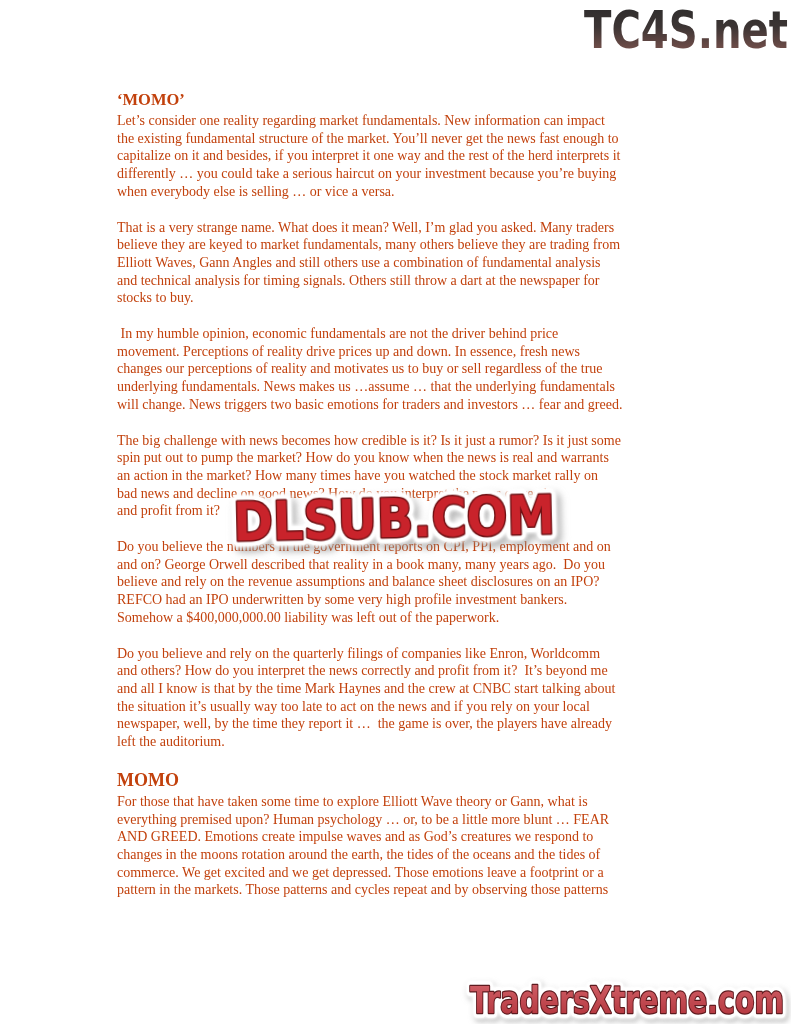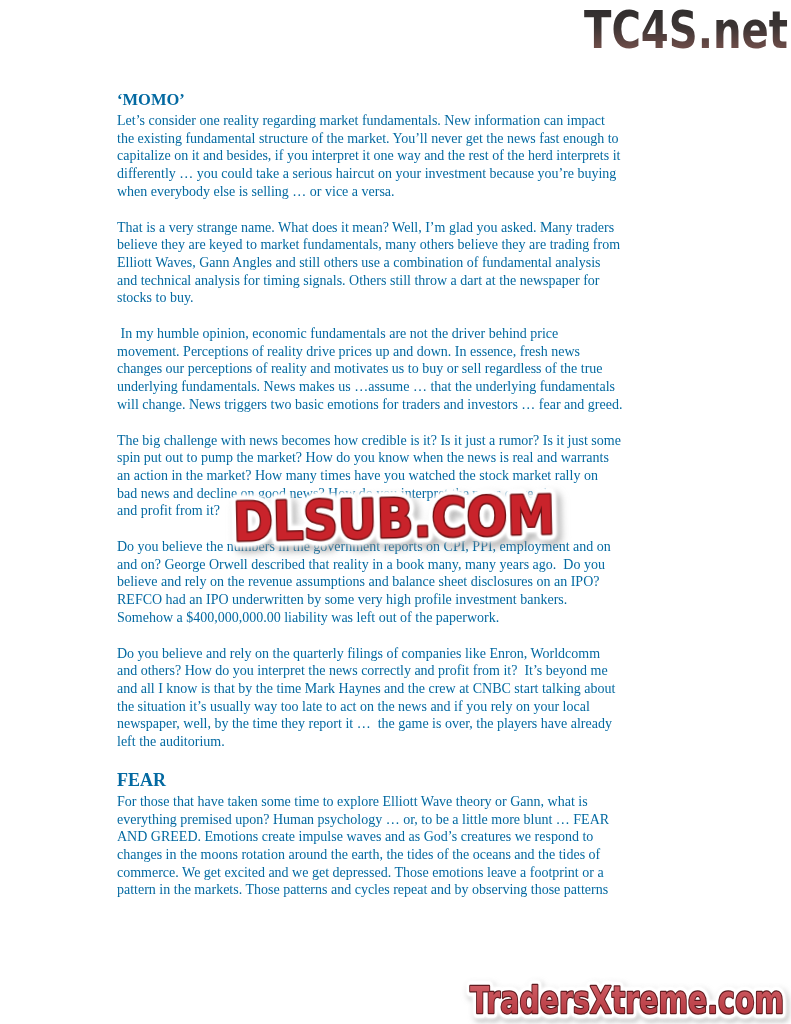--- a/index.html
+++ b/index.html
@@ -7,21 +7,21 @@
     width: 791px; height: 1024px;
     background: #ffffff;
     position: relative;
     overflow: hidden;
     font-family: "Liberation Serif", serif;
   }
   .doc {
     position: absolute;
     left: 117px; top: 90px;
     width: 610px;
-    color: #0369a1;
+    color: #c2410c;
   }
   .title {
     font-size: 16.5px; font-weight: bold;
     line-height: 20px;
     margin: 0 0 2px 0;
     white-space: pre;
   }
   .heading {
     font-size: 18px; font-weight: bold;
     line-height: 22px;
@@ -82,21 +82,21 @@
 and on? George Orwell described that reality in a book many, many years ago.  Do you
 believe and rely on the revenue assumptions and balance sheet disclosures on an IPO?
 REFCO had an IPO underwritten by some very high profile investment bankers.
 Somehow a $400,000,000.00 liability was left out of the paperwork.</div>
   <div class="para">Do you believe and rely on the quarterly filings of companies like Enron, Worldcomm
 and others? How do you interpret the news correctly and profit from it?  It’s beyond me
 and all I know is that by the time Mark Haynes and the crew at CNBC start talking about
 the situation it’s usually way too late to act on the news and if you rely on your local
 newspaper, well, by the time they report it …  the game is over, the players have already
 left the auditorium.</div>
-  <div class="heading">FEAR</div>
+  <div class="heading">MOMO</div>
   <div class="para">For those that have taken some time to explore Elliott Wave theory or Gann, what is
 everything premised upon? Human psychology … or, to be a little more blunt … FEAR
 AND GREED. Emotions create impulse waves and as God’s creatures we respond to
 changes in the moons rotation around the earth, the tides of the oceans and the tides of
 commerce. We get excited and we get depressed. Those emotions leave a footprint or a
 pattern in the markets. Those patterns and cycles repeat and by observing those patterns</div>
 </div>
 
 <svg id="wm-top" class="wm" width="212" height="52" viewBox="0 0 212 52" aria-hidden="true">
   <defs>

